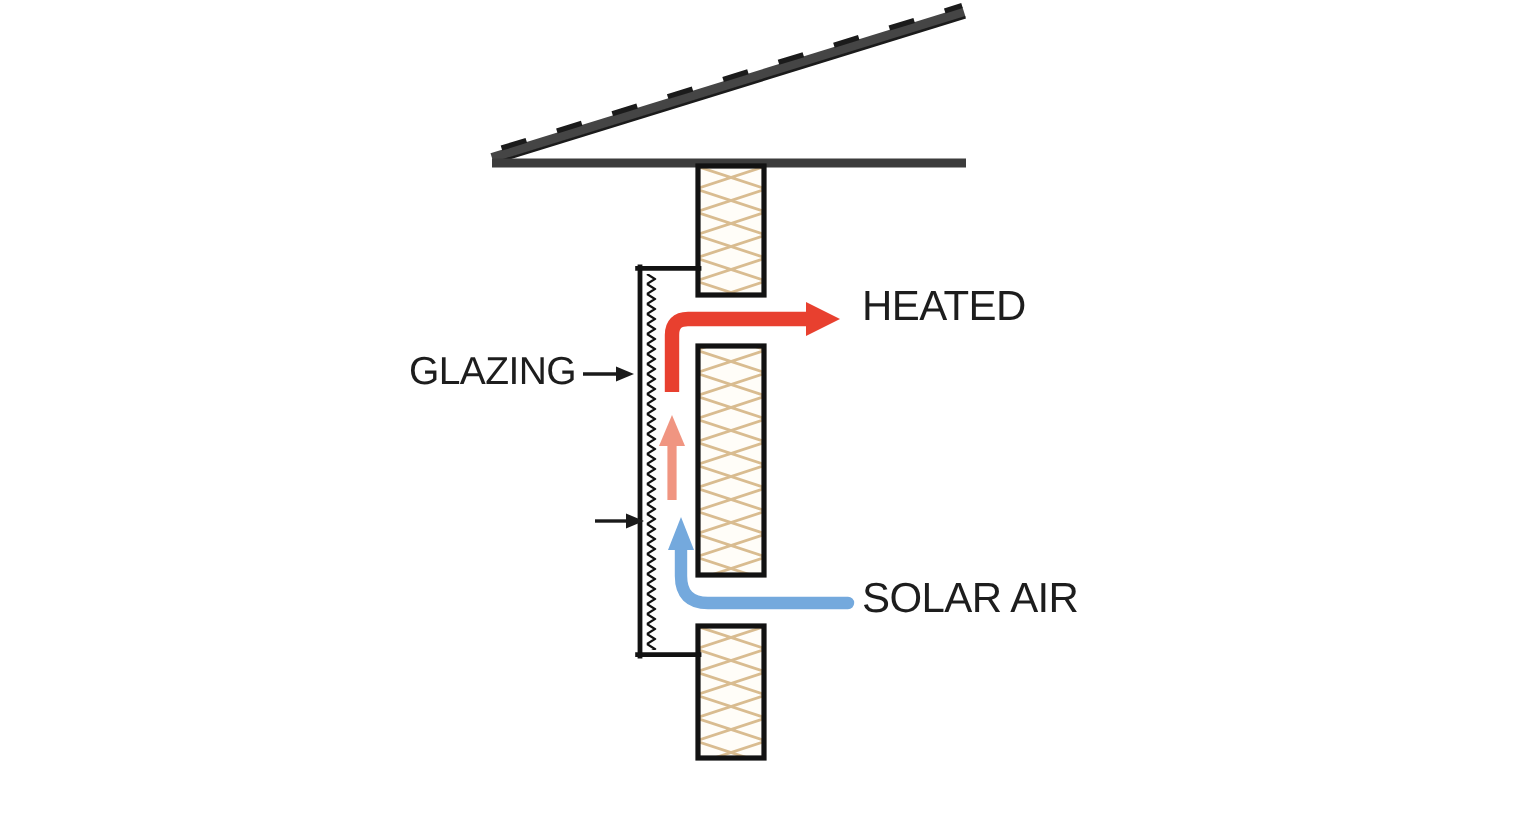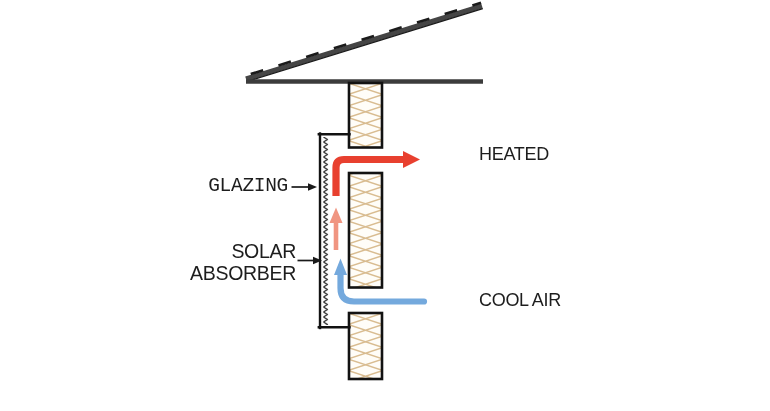--- a/index.html
+++ b/index.html
@@ -13,22 +13,22 @@
   .zigline{fill:none;stroke:var(--outline,#121212);stroke-width:1.1;}
   .wall-seg{fill:url(#insul);stroke:var(--outline,#121212);stroke-width:2.6;}
   .glaz-line{stroke:var(--outline,#121212);stroke-width:2.4;stroke-linecap:square;}
   .pointer-line{stroke:var(--pointer,#1a1a1a);stroke-width:1.7;}
   .pointer-head{fill:var(--pointer,#1a1a1a);}
   .lbl{
     position:absolute;color:var(--text,#1d1d1d);letter-spacing:-0.3px;
     white-space:nowrap;
   }
   .lbl-left{font-size:19.5px;line-height:22px;text-align:right;}
-  .lbl-right{font-size:18px;line-height:20px;text-align:center;margin-left:48px;}
-  #glazing-label{left:168px;top:176px;width:120px;line-height:21px;font-family:Liberation Mono, monospace;}
+  .lbl-right{font-size:21px;line-height:20px;text-align:center;}
+  #glazing-label{left:168px;top:176px;width:120px;line-height:21px;}
   #solar-absorber-label{left:166px;top:240px;width:130px;}
   #heated-air-label{left:431px;top:144px;}
   #cool-air-label{left:431px;top:290px;}
 </style>
 </head>
 <body>
 
 <div id="canvas">
 
   <svg id="diagram-svg" width="770" height="411" viewBox="0 0 770 411">
@@ -84,26 +84,22 @@
     <g>
       <line class="pointer-line" x1="297.5" y1="260.5" x2="313.5" y2="260.5"></line>
       <polygon class="pointer-head" points="313,256.8 313,264.2 322,260.5"></polygon>
     </g>
   </svg>
 
   <div class="lbl lbl-left" id="glazing-label">
     <span>GLAZING</span>
   </div>
 
-  <div class="lbl lbl-left" id="solar-absorber-label">
-    <div>SOLAR</div>
-    <div>ABSORBER</div>
-  </div>
 
   <div class="lbl lbl-right" id="heated-air-label">
     <div>HEATED</div>
   </div>
 
   <div class="lbl lbl-right" id="cool-air-label">
-    <span>COOL AIR</span>
+    <span>SOLAR AIR</span>
   </div>
 
 </div>
 
 </body></html>

